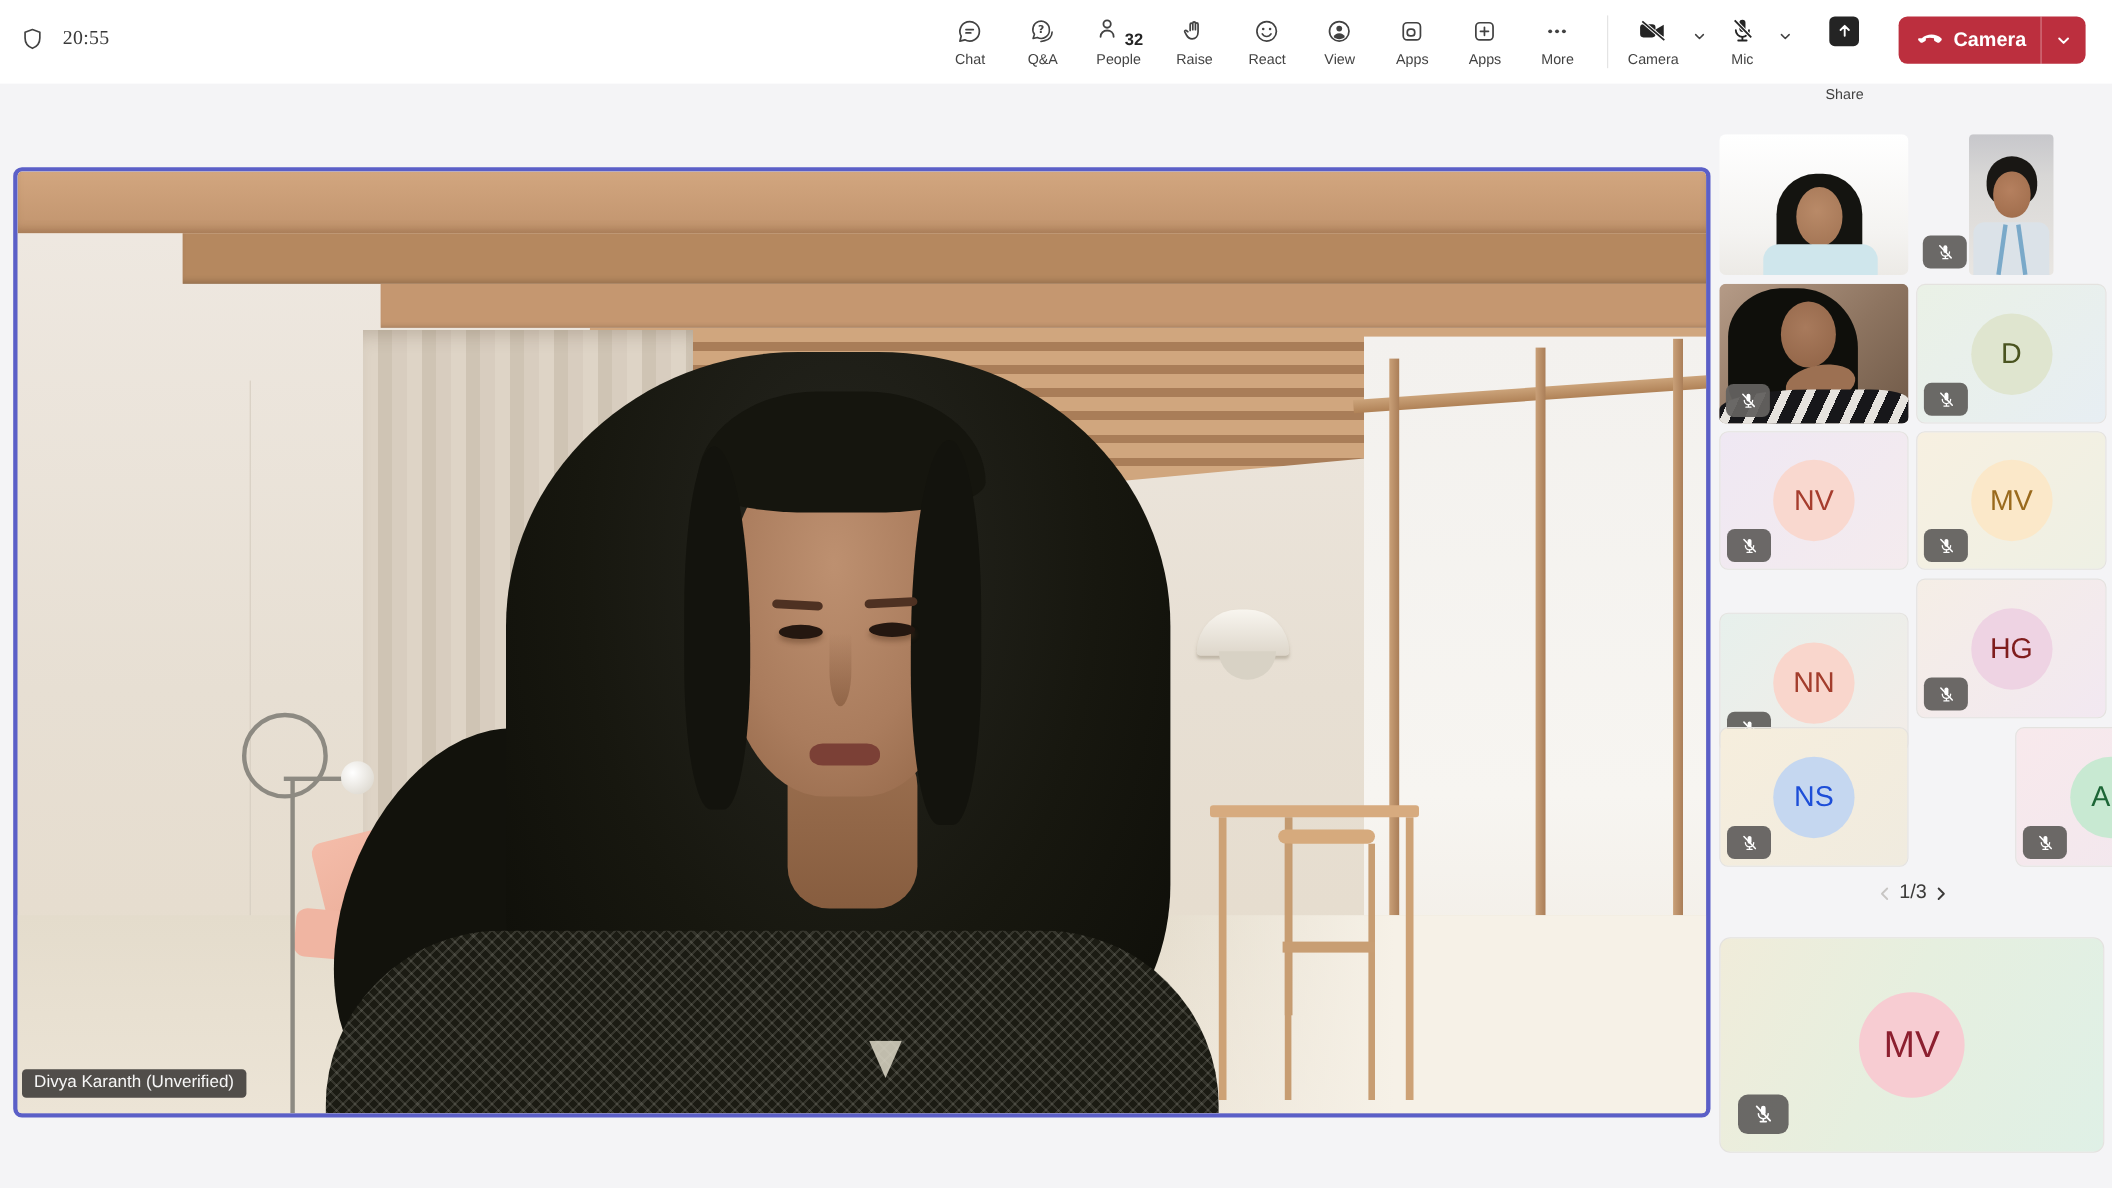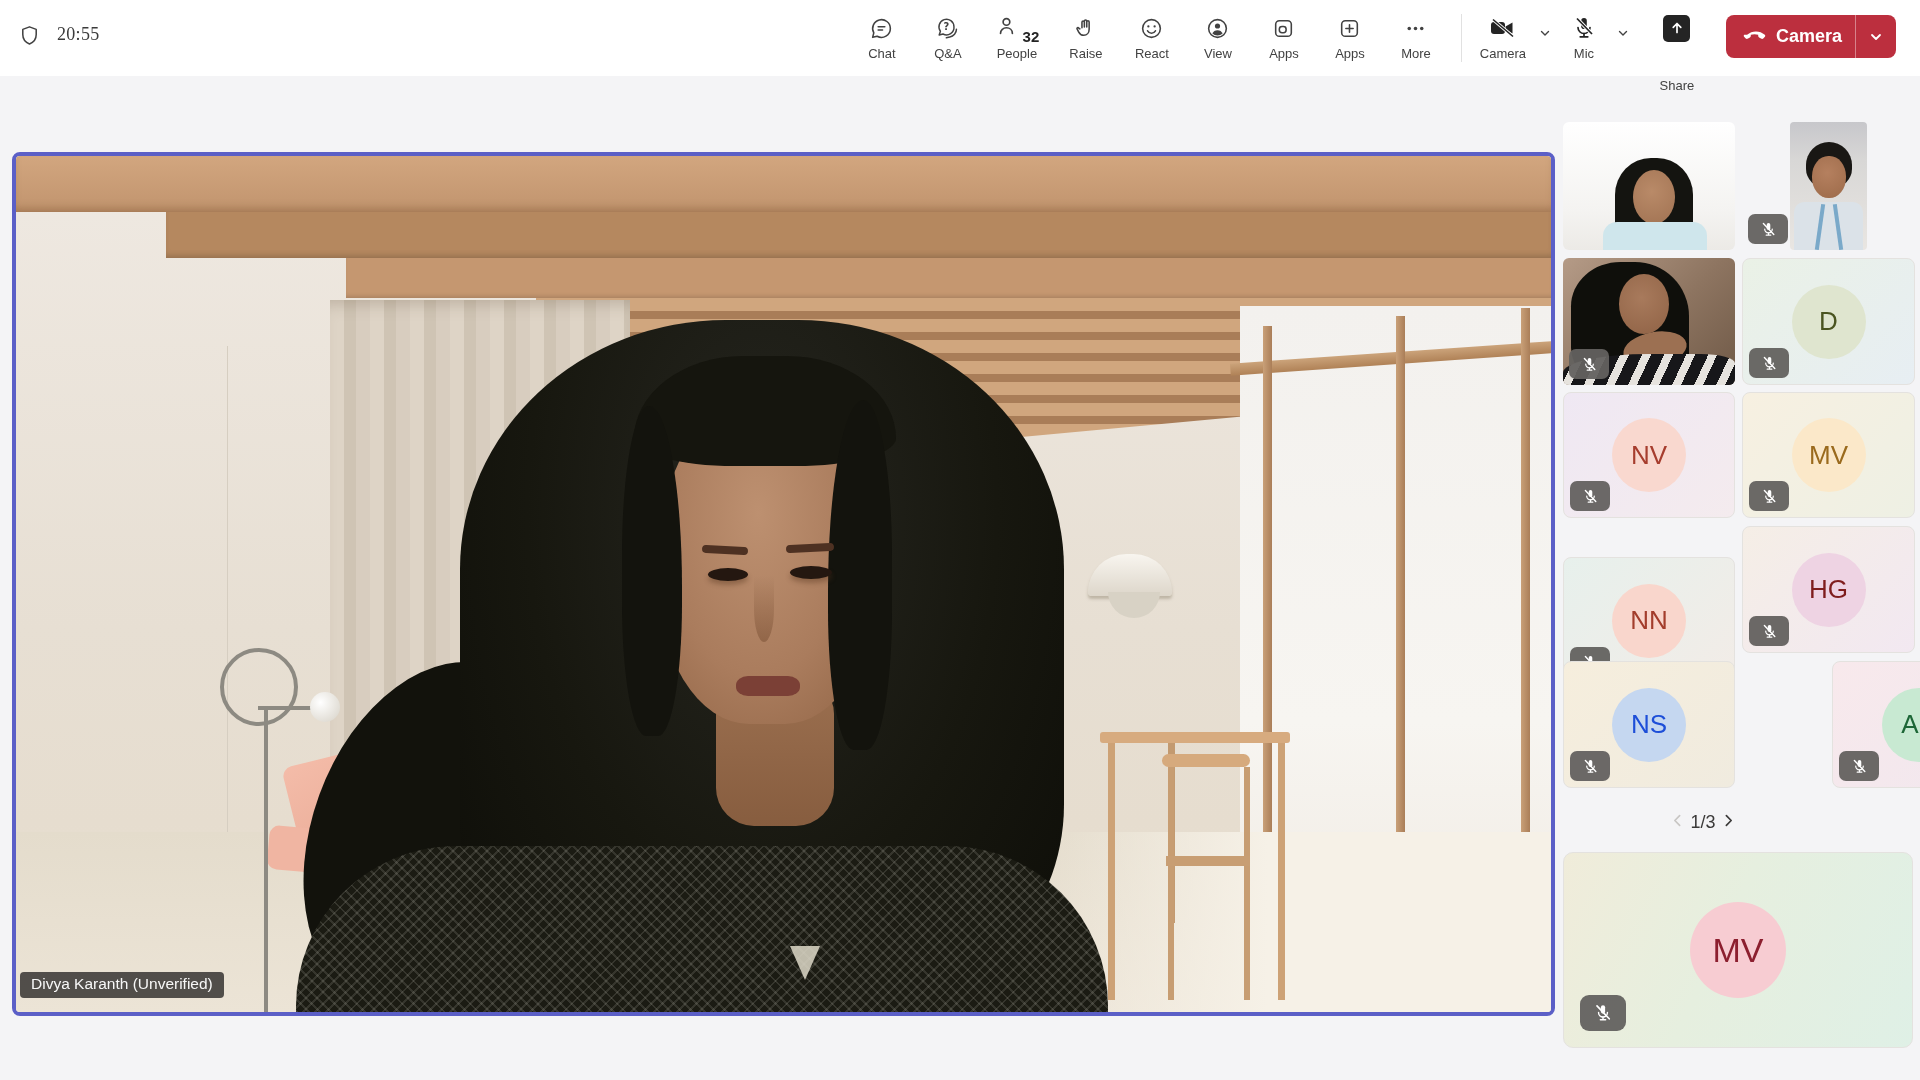--- a/index.html
+++ b/index.html
@@ -109,21 +109,21 @@
   .vm-shirt { left:4px; top:80px; width:69px; height:48px; border-radius:10px 10px 0 0; background:#dbe2e8; }
   .vm-lan-l { left:28px; top:82px; width:4px; height:46px; background:#7aa9c9; transform:rotate(8deg); }
   .vm-lan-r { left:46px; top:82px; width:4px; height:46px; background:#7aa9c9; transform:rotate(-8deg); }
 
   .vw2-bg { inset:0; background:linear-gradient(135deg,#b59b87 0%,#8d7460 55%,#6f5947 100%); }
   .vw2-hair { left:8px; top:4px; width:118px; height:123px; border-radius:42% 46% 30% 36% / 36% 44% 24% 30%; background:#0f0f0b; }
   .vw2-face { left:56px; top:16px; width:50px; height:60px; border-radius:50%; background:radial-gradient(circle at 45% 40%,#a87a5c,#8f6245); }
   .vw2-hands { left:60px; top:74px; width:64px; height:34px; border-radius:50%; background:#9c7052; transform:rotate(-10deg); }
   .vw2-sweater { left:0; top:96px; width:172px; height:31px; border-radius:50% 20% 0 0 / 60% 30% 0 0; background:repeating-linear-gradient(115deg,#17171a 0 12px,#e6e3de 12px 20px); }
 
-  .pagination { position:absolute; left:1527px; top:800px; width:352px; height:44px; display:flex; align-items:center; justify-content:center; }
+  .pagination { position:absolute; left:1563px; top:800px; width:352px; height:44px; display:flex; align-items:flex-start; justify-content:center; }
   .page-label { font-size:18px; color:#3b3a39; }
   .page-chev { background:none; border:none; cursor:pointer; display:flex; padding:4px; }
 </style>
 </head>
 <body>
 
 <div class="topbar">
   <div class="topbar-left">
     <span>
       <svg viewBox="0 0 24 24" width="23" height="23" fill="none" stroke="#424242" stroke-width="1.6">

